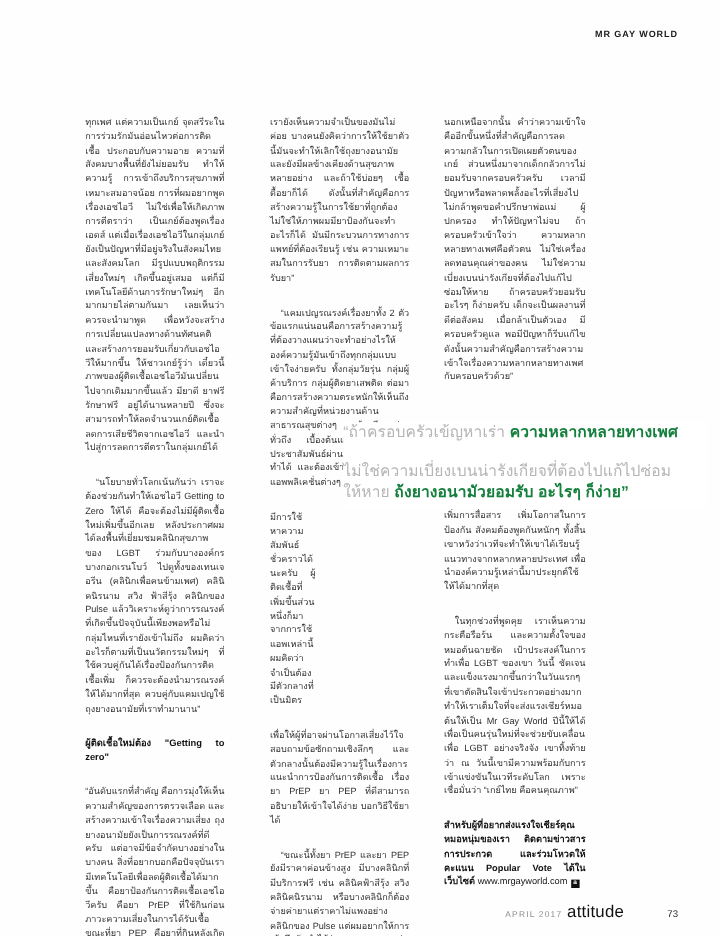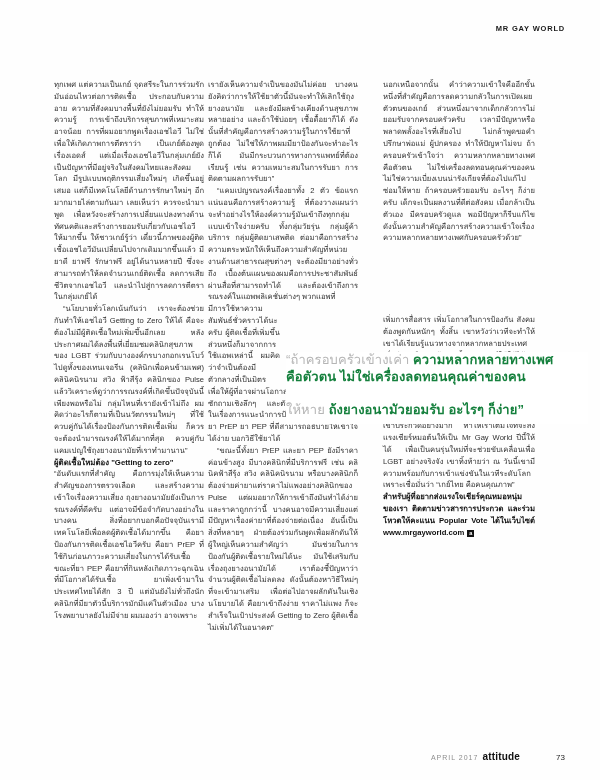--- a/index.html
+++ b/index.html
@@ -14,53 +14,53 @@
     position:absolute;top:24px;right:35px;
     font-size:7.5px;font-weight:bold;letter-spacing:0.8px;color:#1a1a1a;
   }
   .col{
     position:absolute;top:79px;height:672px;
     font-size:7.6px;line-height:11.8px;color:#2e2e2e;
     text-align:justify;
   }
   #col1{left:54px;width:150px;}
   #col2{left:208px;width:150px;}
-  #col3{left:383px;width:152px;}
-  .col p{margin:0;}
+  #col3{left:353px;width:152px;}
+  .col p{margin:17px;}
   .col p.indent{text-indent:9px;}
   .sec-heading{
     font-weight:bold;color:#111;margin:2px 0 1px 0;
     font-size:7.8px;
   }
   .narrow{padding-right:78px;}
   .quote-spacer{height:70px;}
   .pull-quote{
     position:absolute;left:286px;top:352px;width:302px;height:72px;
     background:#ffffff;
     font-size:13px;line-height:16.5px;letter-spacing:0.1px;
     white-space:nowrap;
   }
   .pq-light{color:#b5b5b5;font-weight:normal;}
   .pq-bold{color:#15803d;font-weight:bold;}
   .callout{
     margin-top:6px;font-weight:bold;color:#111;
     font-size:7.7px;line-height:11.8px;
   }
-  .callout a{color:#111;text-decoration:none;font-weight:bold;}
+  .callout a{color:#111;text-decoration:none;font-weight:normal;}
   .end-marker{
     display:inline-block;width:7px;height:7px;background:#111;color:#fff;
     font-size:5.5px;line-height:7px;text-align:center;vertical-align:baseline;
     margin-left:3px;font-weight:bold;
   }
   .footer{
     position:absolute;top:751px;right:35px;
     display:flex;align-items:baseline;
   }
   .footer .issue{font-size:7px;letter-spacing:1px;color:#8d8d8d;margin-right:4px;}
-  .footer .mag{font-size:10px;font-weight:bold;color:#111;letter-spacing:0.2px;}
+  .footer .mag{font-size:14px;font-weight:normal;color:#111;letter-spacing:0.2px;}
   .footer .pagenum{font-size:8px;color:#222;margin-left:36px;}
 </style>
 </head>
 <body>
 
 <div class="page">
 
   <div class="running-head">MR GAY WORLD</div>
 
   <div class="col" id="col1">
@@ -80,23 +80,23 @@
 
   <div class="col" id="col3">
     <p>นอกเหนือจากนั้น คำว่าความเข้าใจคืออีกขั้นหนึ่งที่สำคัญคือการลดความกลัวในการเปิดเผยตัวตนของเกย์ ส่วนหนึ่งมาจากเด็กกลัวการไม่ยอมรับจากครอบครัวครับ เวลามีปัญหาหรือพลาดพลั้งอะไรที่เสี่ยงไป ไม่กล้าพูดขอคำปรึกษาพ่อแม่ ผู้ปกครอง ทำให้ปัญหาไม่จบ ถ้าครอบครัวเข้าใจว่า ความหลากหลายทางเพศคือตัวตน ไม่ใช่เครื่องลดทอนคุณค่าของคน ไม่ใช่ความเบี่ยงเบนน่ารังเกียจที่ต้องไปแก้ไปซ่อมให้หาย ถ้าครอบครัวยอมรับ อะไรๆ ก็ง่ายครับ เด็กจะเป็นผลงานที่ดีต่อสังคม เมื่อกล้าเป็นตัวเอง มีครอบครัวดูแล พอมีปัญหาก็รีบแก้ไข ดังนั้นความสำคัญคือการสร้างความเข้าใจเรื่องความหลากหลายทางเพศกับครอบครัวด้วย”</p>
     <div class="quote-spacer"></div>
     <p>เพิ่มการสื่อสาร เพิ่มโอกาสในการป้องกัน สังคมต้องพูดกันหนักๆ ทั้งสิ้น เขาหวังว่าเวทีจะทำให้เขาได้เรียนรู้แนวทางจากหลากหลายประเทศ เพื่อนำองค์ความรู้เหล่านี้มาประยุกต์ใช้ให้ได้มากที่สุด</p>
     <p class="indent">ในทุกช่วงที่พูดคุย เราเห็นความกระตือรือร้น และความตั้งใจของหมอต้นฉายชัด เป้าประสงค์ในการทำเพื่อ LGBT ของเขา วันนี้ ชัดเจนและแข็งแรงมากขึ้นกว่าในวันแรกๆ ที่เขาตัดสินใจเข้าประกวดอย่างมาก ทำให้เราเต็มใจที่จะส่งแรงเชียร์หมอต้นให้เป็น Mr Gay World ปีนี้ให้ได้ เพื่อเป็นคนรุ่นใหม่ที่จะช่วยขับเคลื่อนเพื่อ LGBT อย่างจริงจัง เขาทิ้งท้ายว่า ณ วันนี้เขามีความพร้อมกับการเข้าแข่งขันในเวทีระดับโลก เพราะเชื่อมั่นว่า “เกย์ไทย คือคนคุณภาพ”</p>
     <p class="callout"><span>สำหรับผู้ที่อยากส่งแรงใจเชียร์คุณหมอหนุ่มของเรา ติดตามข่าวสารการประกวด และร่วมโหวตให้คะแนน Popular Vote ได้ในเว็บไซต์ </span><a href="#">www.mrgayworld.com</a><span class="end-marker">a</span></p>
   </div>
 
   <div class="pull-quote">
-    <span class="pq-light">“ถ้าครอบครัวเข้างเค่า </span><span class="pq-bold">ความหลากหลายทางเพศ</span><br>
-    <span class="pq-bold">คือตัวตน ไม่ใช่เครื่องลดทอนคุณค่าของคน</span><br>
+    <span class="pq-light">“ถ้าครอบครัวเข้ญหาเร่า </span><span class="pq-bold">ความหลากหลายทางเพศ</span><br>
     <br>
+    <span class="pq-light">ไม่ใช่ความเบี่ยงเบนน่ารังเกียจที่ต้องไปแก้ไปซ่อม</span><br>
     <span class="pq-light">ให้หาย </span><span class="pq-bold">ถ้งยางอนามัวยอมรับ อะไรๆ ก็ง่าย”</span>
   </div>
 
   <div class="footer">
     <span class="issue">APRIL 2017</span>
     <span class="mag">attitude</span>
     <span class="pagenum">73</span>
   </div>
 
 </div>

